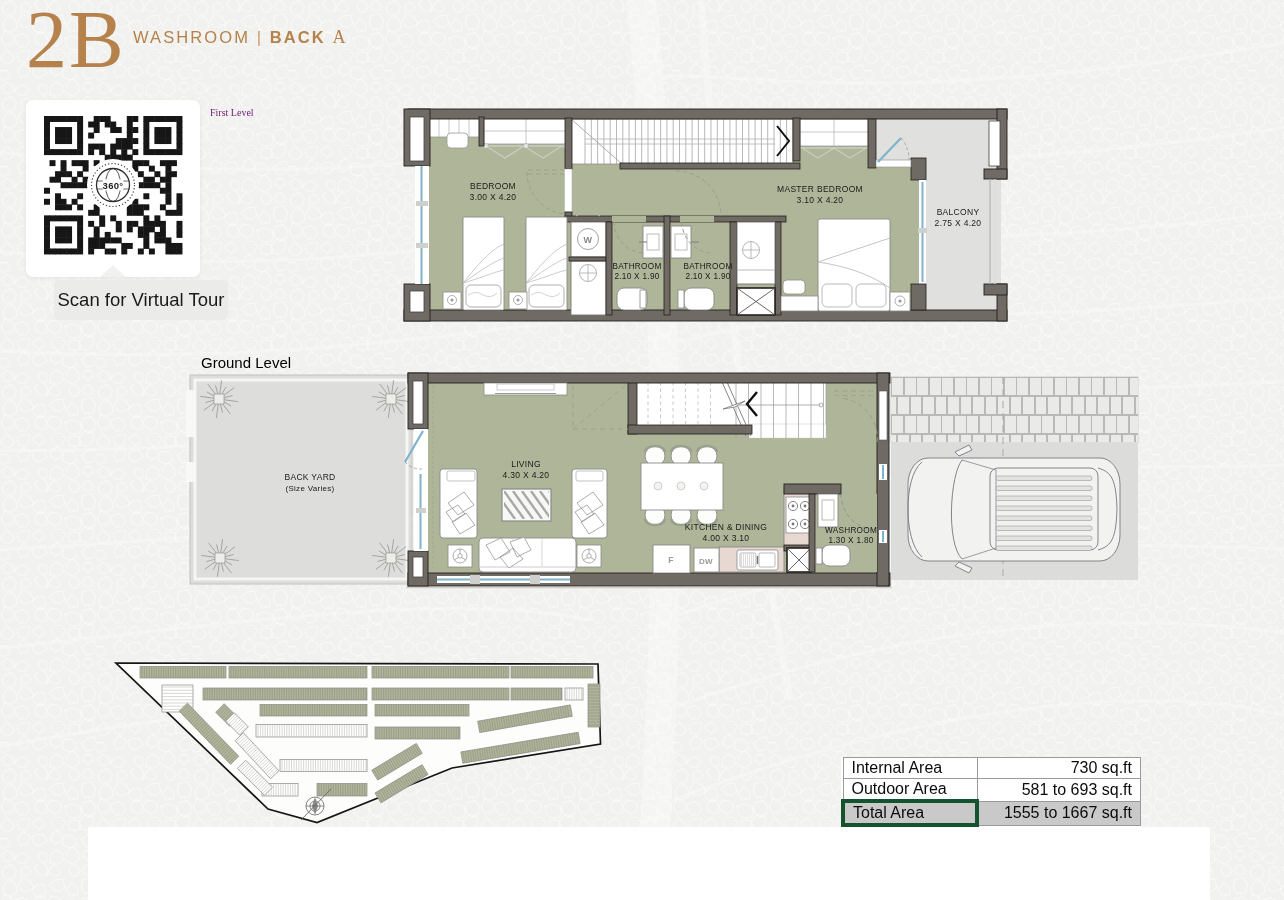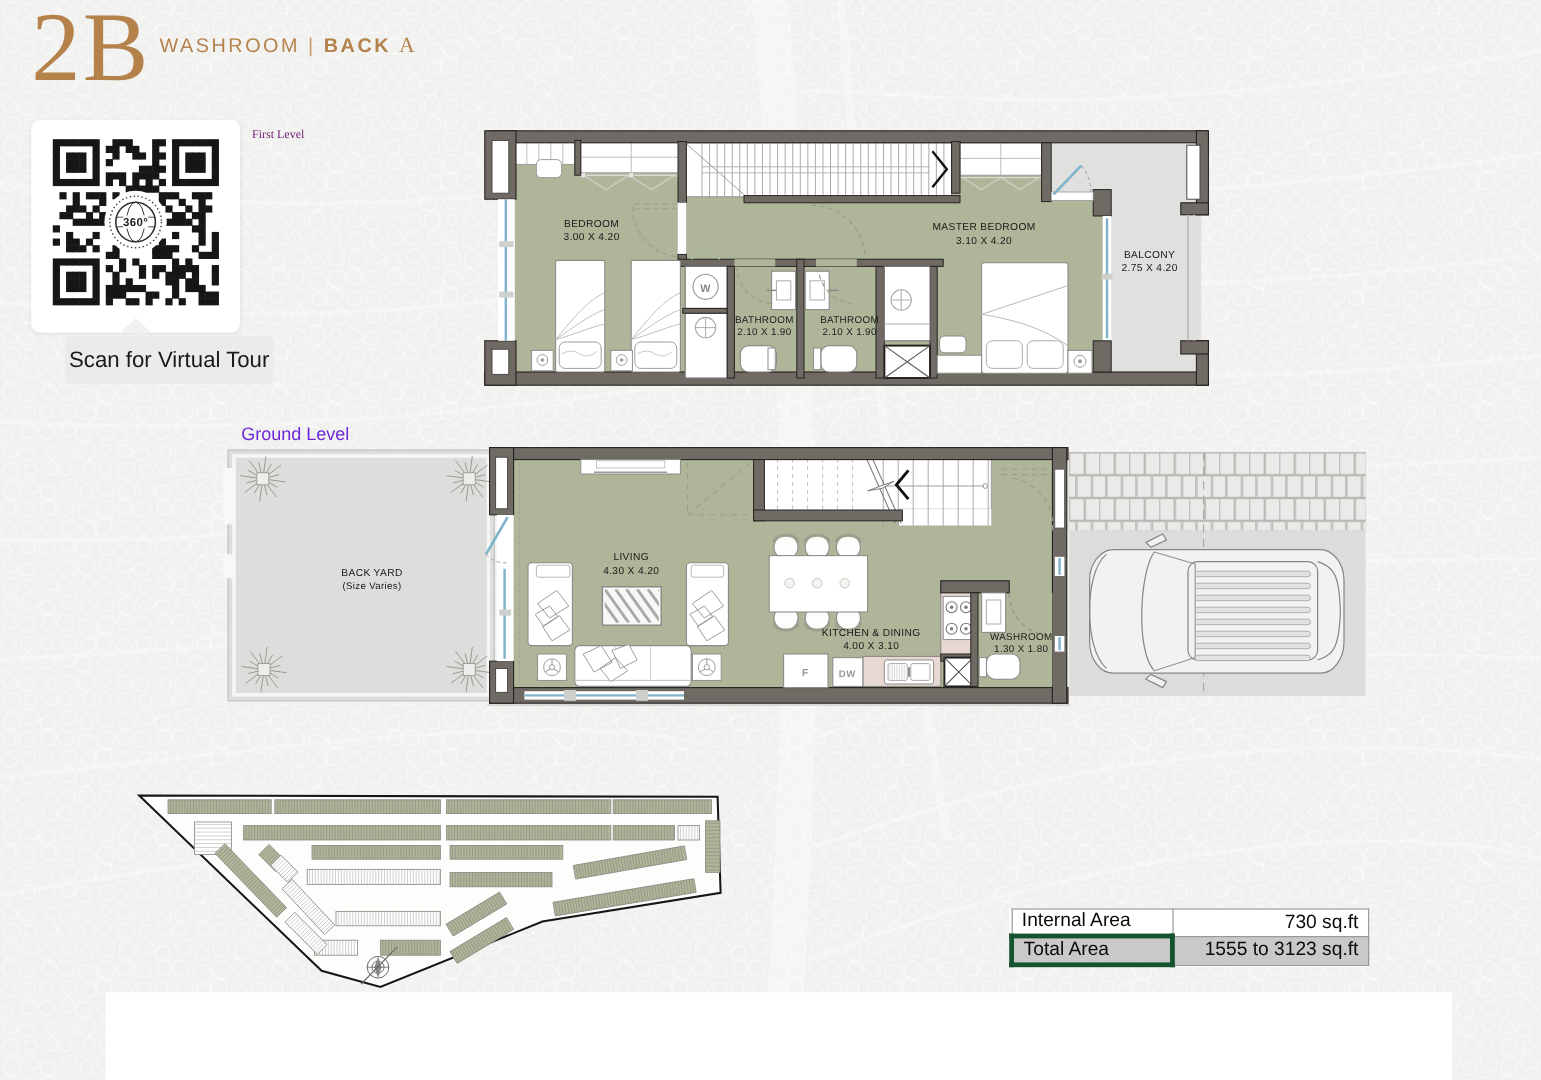--- a/index.html
+++ b/index.html
@@ -1883,30 +1883,34 @@
         <path d="M96.5,181.0 h33 M96.5,189.0 h33" stroke="#2e2e2e" stroke-width="0.7" fill="none"></path>
         <rect x="102.5" y="179.5" width="21" height="11" rx="2" fill="#fff"></rect>
         <text x="113.0" y="188.5" font-family="Liberation Sans, sans-serif" font-size="9.5" font-weight="700" fill="#222" text-anchor="middle" letter-spacing="0.3">360°</text>
       </g>
 </svg>
 
 <div class="abs" style="left:26px;top:280px;width:174px;height:40px;background:#ebebe9;border-radius:5px;display:flex;align-items:center;justify-content:center;font-size:18.5px;font-weight:400;color:#1a1a1a;white-space:nowrap;margin-left:28px;">Scan for Virtual Tour</div>
 
 <div class="abs" style="left:210px;top:107px;font-size:10px;color:#701a75;font-family:Liberation Serif, serif;">First Level</div>
 
-<div class="abs" style="left:201px;top:354px;font-size:15px;color:#6d28d9;">Ground Level</div>
+<div class="abs" style="left:201px;top:354px;font-size:15px;color:#000000;">Ground Level</div>
 
 <div class="abs" style="left:841px;top:757px;width:300px;font-size:16px;color:#0b0b0b;">
 <table style="border-collapse:collapse;width:100%;background:#fff;">
 <tbody>
           <tr>
             <td style="border:1px solid #9a9a9a;width:117px;padding:1px 8px;height:18px;">Internal Area</td>
             <td style="border:1px solid #9a9a9a;text-align:right;padding:1px 8px;">730 sq.ft</td>
           </tr>
+<tr>
+            <td style="border:1px solid #9a9a9a;padding:1px 8px;height:18px;">Outdoor Area</td>
+            <td style="border:1px solid #9a9a9a;text-align:right;padding:1px 8px;">581 to 693 sq.ft</td>
+          </tr>
 <tr style="background:#c9c9c9;">
             <td style="border:4px solid #14532d;padding:1px 8px;height:18px;">Total Area</td>
-            <td style="border:1px solid #9a9a9a;text-align:right;padding:1px 8px;">1555 to 3123 sq.ft</td>
+            <td style="border:1px solid #9a9a9a;text-align:right;padding:1px 8px;">1555 to 1667 sq.ft</td>
           </tr>
 </tbody>
       </table>
 </div>
 
 <div class="abs" style="left:88px;top:827px;width:1122px;height:73px;background:#ffffff;"></div>
 </div>
 </body></html>

